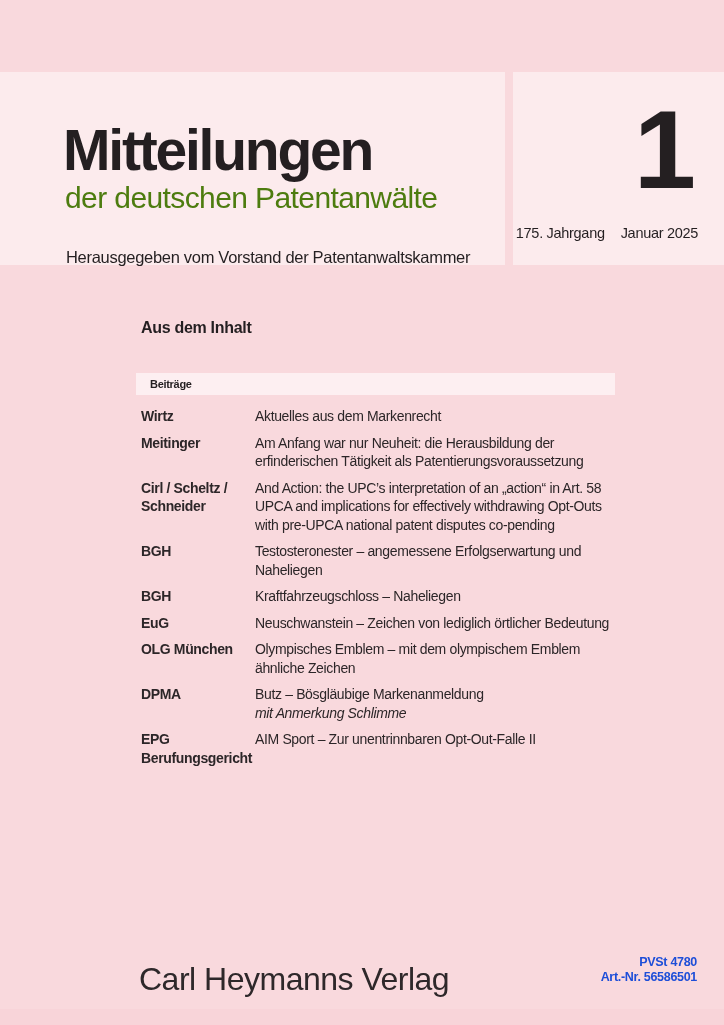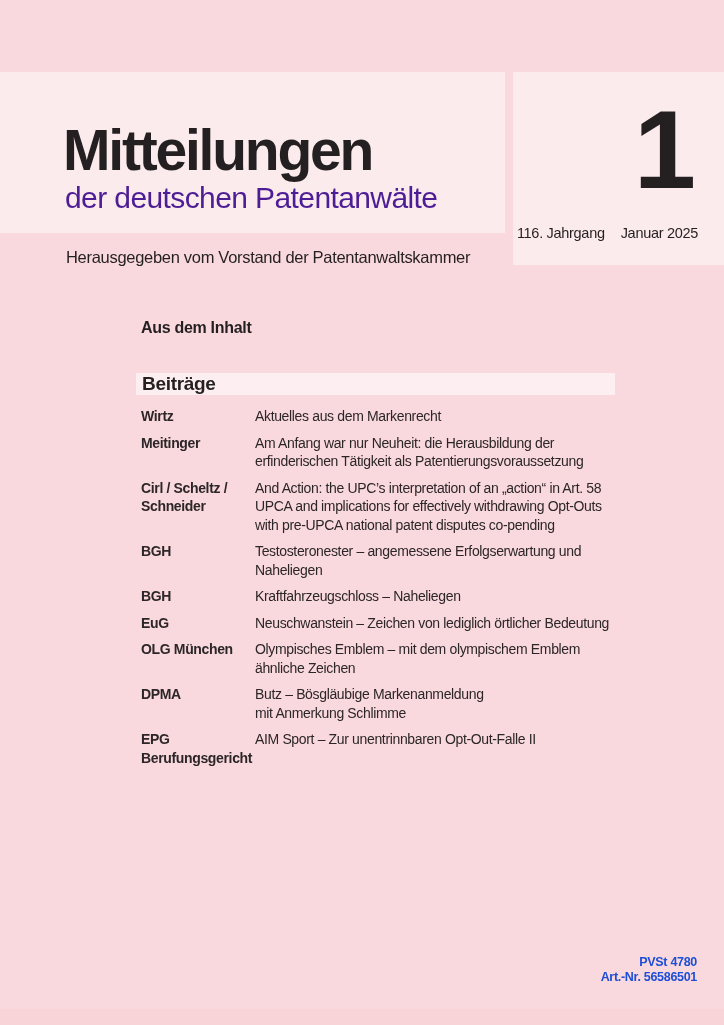--- a/index.html
+++ b/index.html
@@ -5,32 +5,32 @@
   html,body { margin:0; padding:0; }
   body { font-family:"Liberation Sans", sans-serif; background:#f9d9dd; }
 
   .page {
     position:relative; width:724px; height:1025px;
     background:#f9d9dd; overflow:hidden; color:#2c2628;
   }
 
   
   .header-left {
-    position:absolute; left:0; top:72px; width:505px; height:161px;
+    position:absolute; left:0; top:72px; width:505px; height:193px;
     background:#fcebed;
   }
   .journal-title {
     position:absolute; left:63px; top:50px;
     font-size:57px; font-weight:700; letter-spacing:-2.2px;
     color:#241f21; line-height:1;
   }
   .journal-subtitle {
     position:absolute; left:65px; top:111px;
     font-size:30px; font-weight:400; letter-spacing:-0.6px;
-    color:#4c1d95; line-height:1;
+    color:#4d7c0f; line-height:1;
   }
   .journal-publisher {
     position:absolute; left:66px; top:148px;
     font-size:16.5px; font-weight:400; letter-spacing:-0.3px;
     color:#241f21; line-height:1.1;margin-top:28px;
   }
 
   .header-right {
     position:absolute; left:513px; top:72px; width:211px; height:193px;
     background:#fcebed;
@@ -47,31 +47,31 @@
   }
 
   
   .toc { position:absolute; left:136px; top:318px; width:479px; }
   .toc-heading {
     font-size:16px; font-weight:700; letter-spacing:-0.3px;
     padding-left:5px; line-height:20px; margin-bottom:35px; color:#241f21;
   }
   .band {
     background:#fdeff1; height:22px; line-height:22px;
-    padding-left:6px; font-size:19px; font-weight:700;
+    padding-left:14px; font-size:11px; font-weight:700;
     letter-spacing:-0.3px; margin-bottom:12px; color:#241f21;
   }
   .entry {
     padding-left:5px;
     display:grid; grid-template-columns:114px 368px;
     font-size:14px; line-height:18.5px; letter-spacing:-0.35px;
     margin-bottom:8px; color:#2c2628;
   }
   .entry .label { font-weight:700; padding-right:6px; }
-  .entry .note { }
+  .entry .note { font-style:italic; }
 
   
   .footer-name {
     position:absolute; left:139px; top:962px;
     font-size:32px; font-weight:400; letter-spacing:-0.5px;
     color:#2e282a; line-height:1.1;
   }
   .footer-meta {
     position:absolute; right:27px; top:955px;
     font-size:12.5px; font-weight:700; letter-spacing:-0.3px;
@@ -89,21 +89,21 @@
 
   <div class="header-left">
     <div class="journal-title">Mitteilungen</div>
     <div class="journal-subtitle">der deutschen Patentanwälte</div>
     <div class="journal-publisher">Herausgegeben vom Vorstand der Patentanwaltskammer</div>
   </div>
 
   <div class="header-right">
     <div class="issue-number">1</div>
     <div class="issue-meta">
-      <span>116. Jahrgang</span>
+      <span>175. Jahrgang</span>
       <span>Januar 2025</span>
     </div>
   </div>
 
   <div class="toc">
     <div class="toc-heading">Aus dem Inhalt</div>
 
     <div class="band">Beiträge</div>
 
     <div class="entry">
@@ -149,20 +149,21 @@
         <div class="note">mit Anmerkung Schlimme</div>
       </div>
     </div>
 
     <div class="entry">
       <div class="label">EPG Berufungsgericht</div>
       <div class="desc">AIM Sport – Zur unentrinnbaren Opt-Out-Falle II</div>
     </div>
   </div>
 
+  <div class="footer-name">Carl Heymanns Verlag</div>
 
   <div class="footer-meta">
     <div>PVSt 4780</div>
     <div>Art.-Nr. 56586501</div>
   </div>
 
   <div class="bottom-strip"></div>
 </div>
 
 </body></html>

